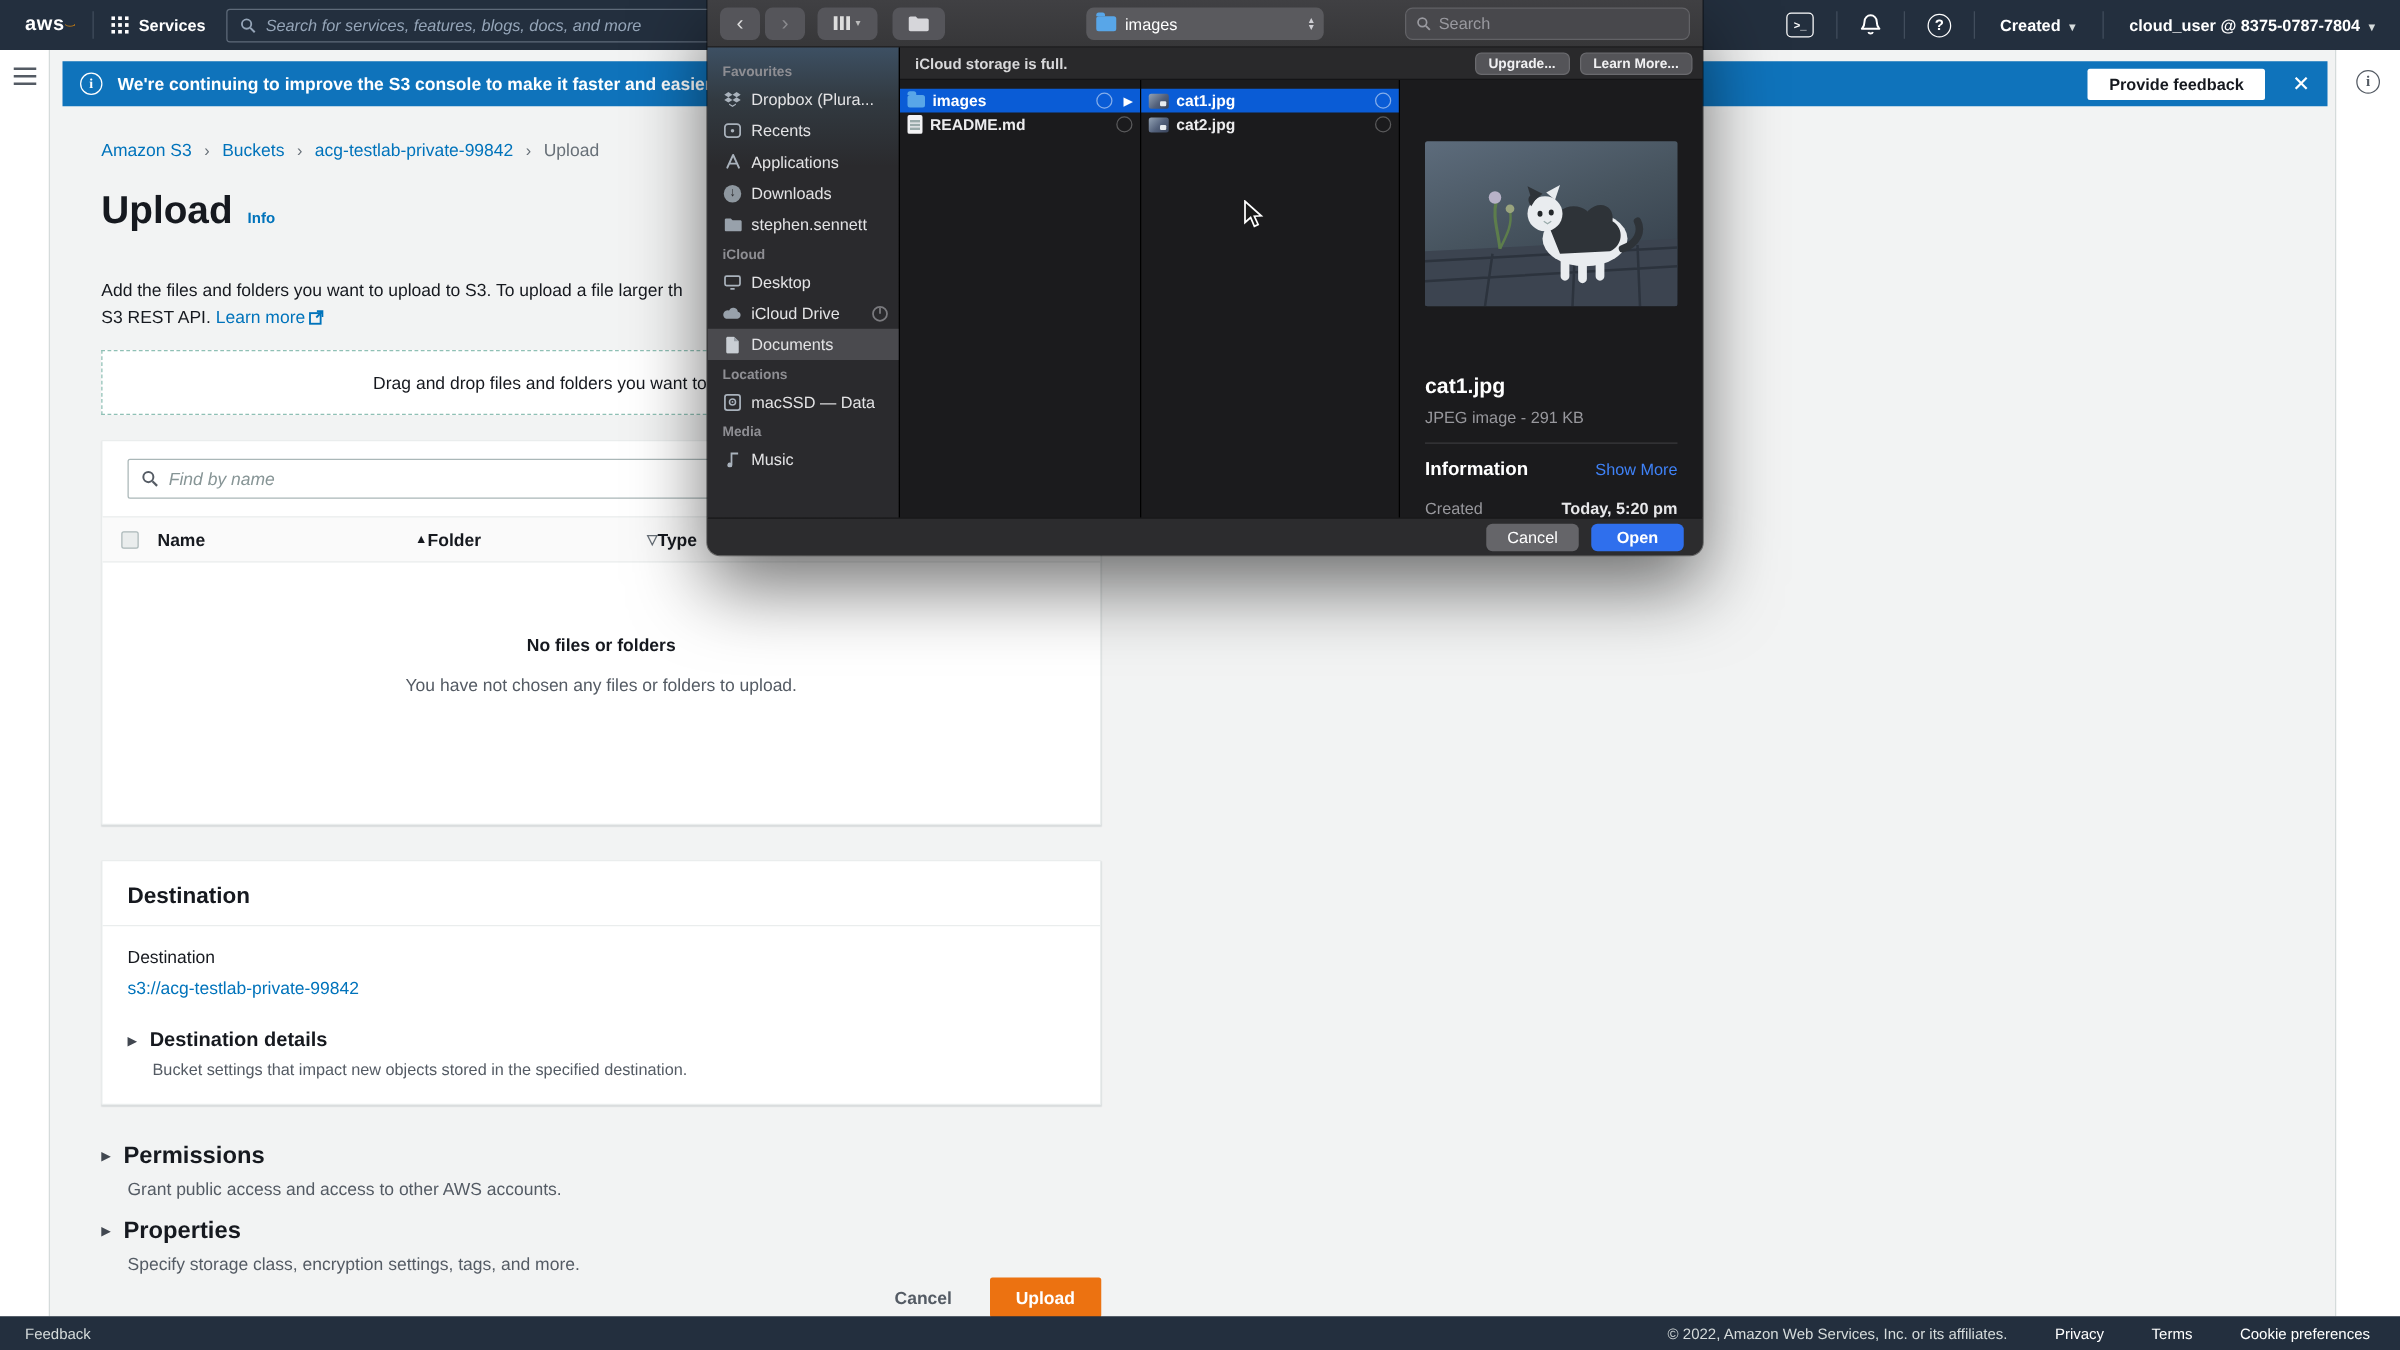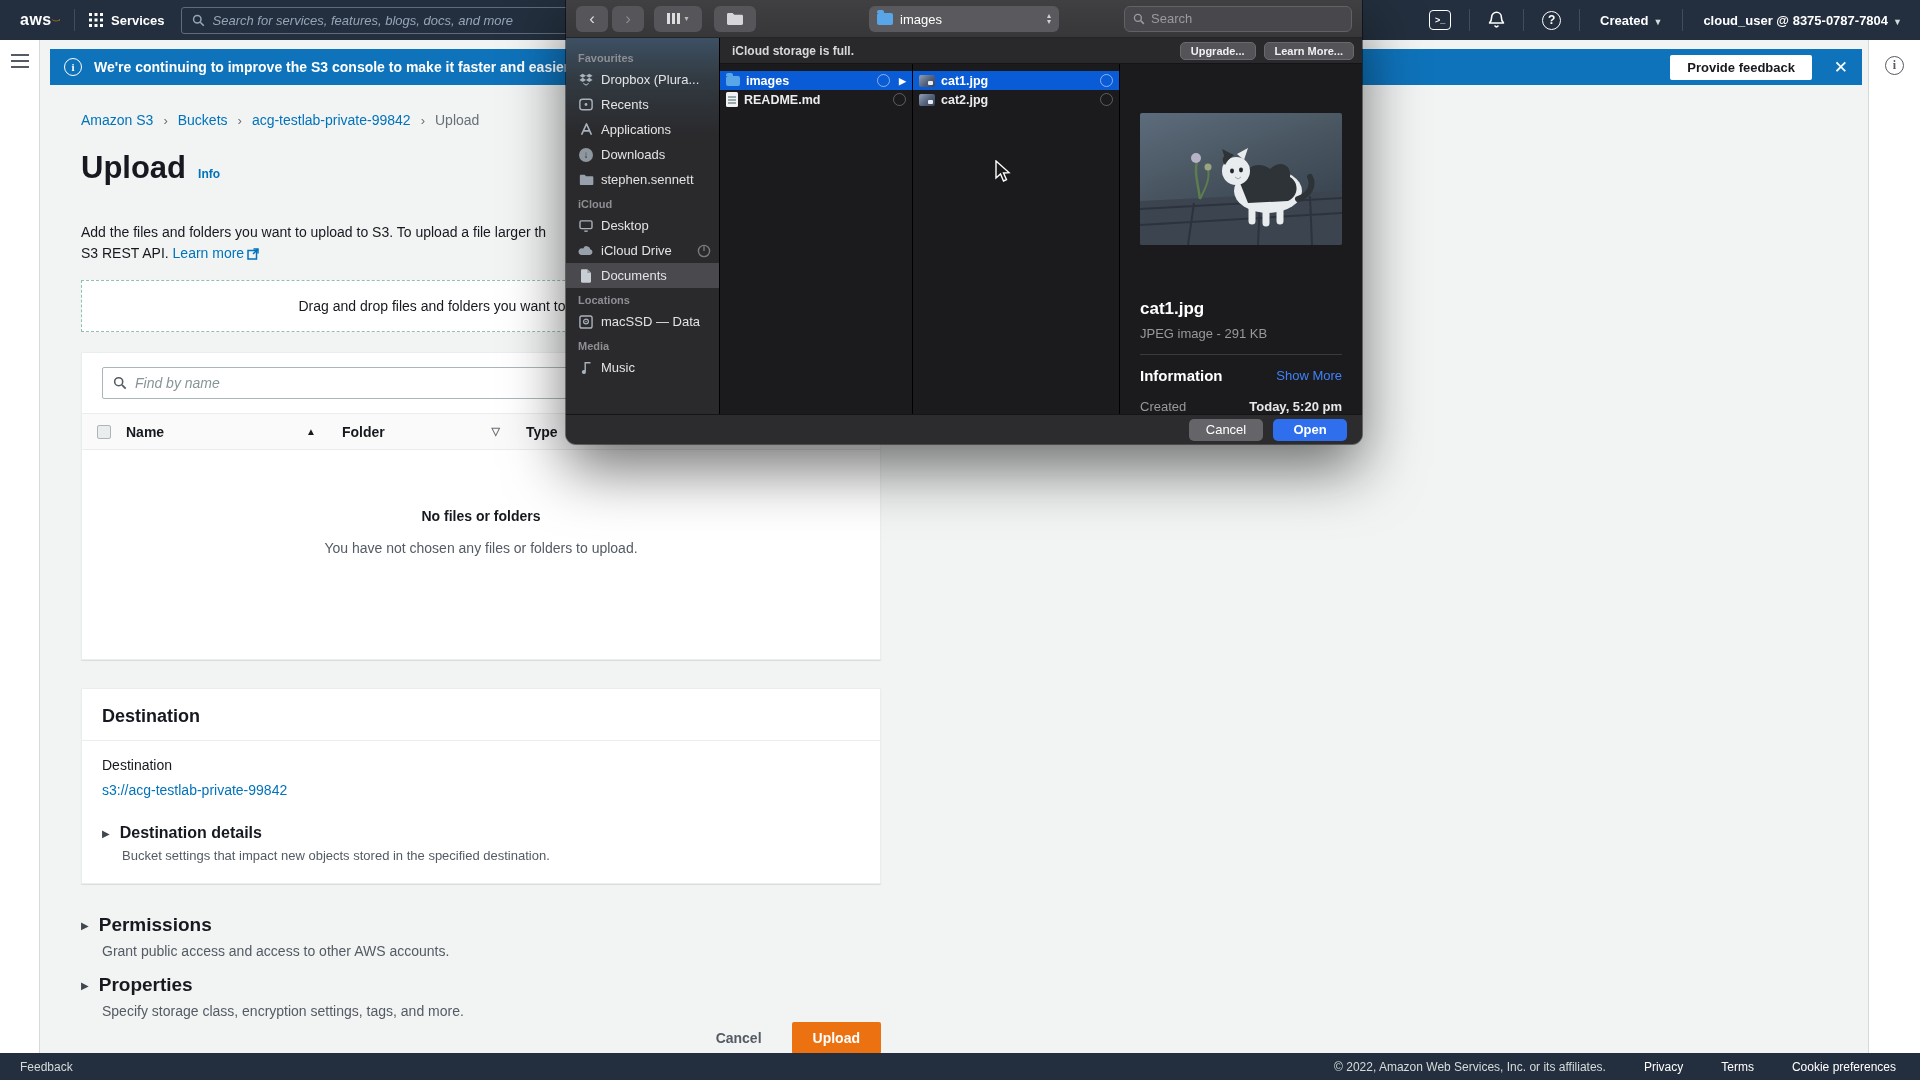--- a/index.html
+++ b/index.html
@@ -116,21 +116,21 @@
     border:none; outline:none; font-style:italic; font-size:14px; color:#16191f; width:560px;
     font-family:"Liberation Sans",sans-serif;
   }
   .find-input input::placeholder { color:#879596; }
   .table-head {
     margin-top:14px; height:37px; background:#fafafa; border-top:1px solid #eaeded; border-bottom:1px solid #eaeded;
     display:flex; align-items:center; font-size:14px; font-weight:bold; color:#16191f;
   }
   .th-check { width:44px; display:flex; justify-content:center; }
   .checkbox { width:14px; height:14px; background:#eaeded; border:1px solid #aab7b8; border-radius:2px; }
-  .th { display:flex; align-items:center; justify-content:space-between; padding-right:26px; }
+  .th { display:flex; align-items:center; justify-content:space-between; }
   .th-name { width:216px; } .th-folder { width:184px; } .th-type { width:184px; } .th-size { width:168px; }
   .sort-asc { font-size:10px; color:#16191f; }
   .sort-idle { font-size:11px; color:#687078; }
   .empty-state { text-align:center; margin-top:58px; }
   .empty-title { font-size:14px; font-weight:bold; color:#16191f; }
   .empty-desc { font-size:14px; color:#545b64; margin-top:16px; }
   .dest-card { top:688px; height:196px; }
   .dest-header { padding:17px 20px 13px; border-bottom:1px solid #eaeded; }
   .dest-title { font-size:18px; font-weight:bold; }
   .dest-body { padding:16px 20px; }

